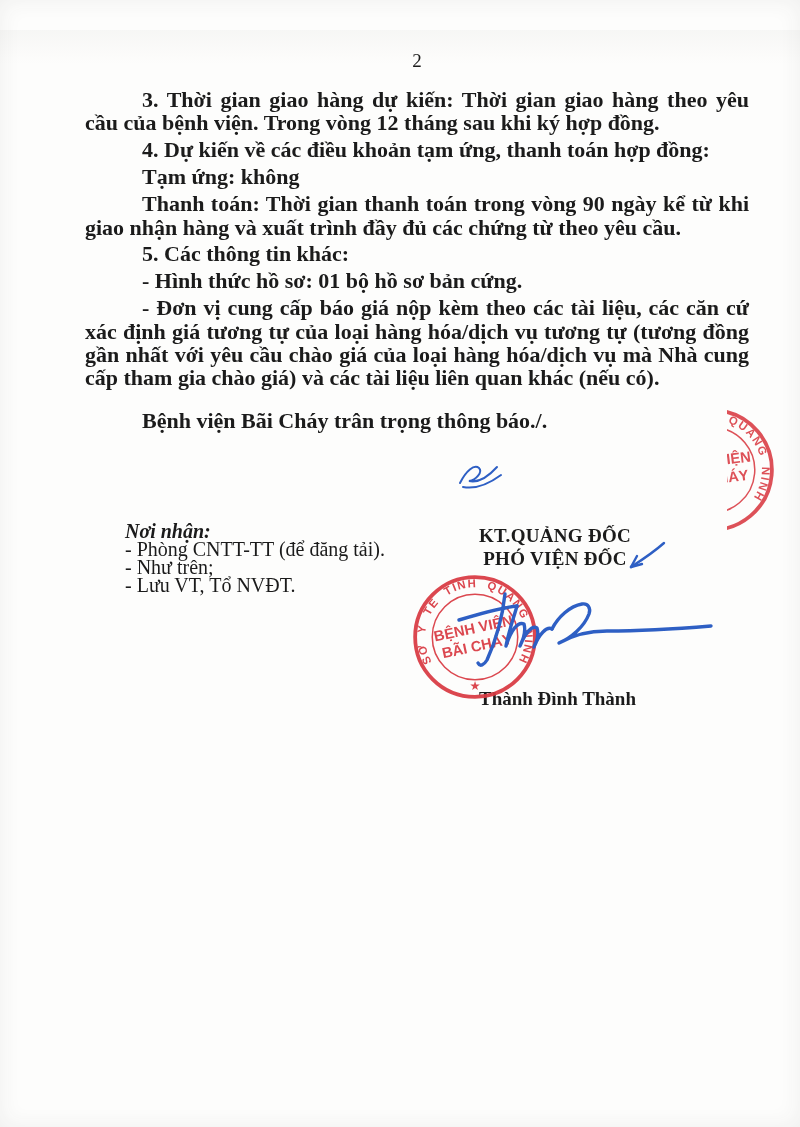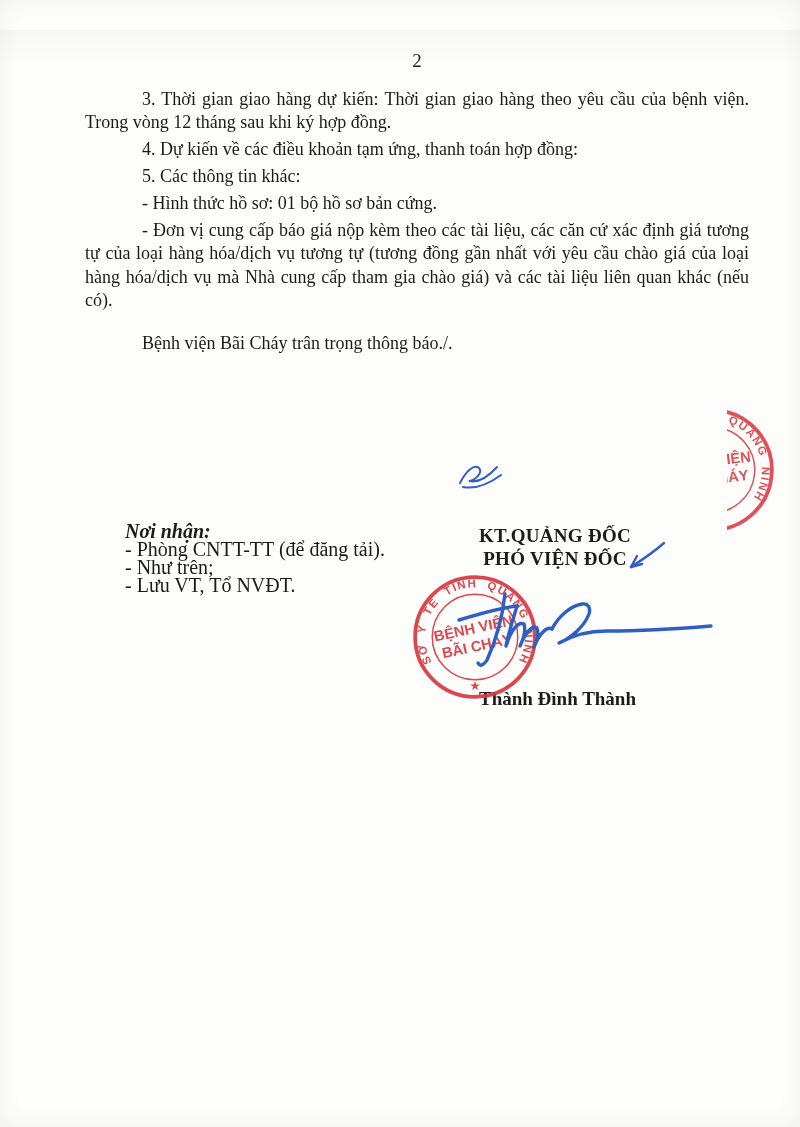--- a/index.html
+++ b/index.html
@@ -16,21 +16,21 @@
     position:absolute;left:0;top:30px;width:800px;height:34px;
     background:linear-gradient(to bottom,rgba(190,188,184,0.10),rgba(190,188,184,0.0));
     pointer-events:none;
   }
   .pageno{
     position:absolute;left:85px;top:50px;width:664px;
     text-align:center;font-size:19px;
   }
   .bodytext{
     position:absolute;left:85px;top:88px;width:664px;
-    font-size:18px;line-height:23.4px;text-align:justify;
+    font-size:22px;line-height:23.4px;text-align:justify;font-weight:bold;
   }
   .bodytext p{margin:0 0 3.5px 0;text-indent:57px;}
   .bodytext p.closing{margin-top:19px;text-align:left;}
   .recipients{
     position:absolute;left:125px;top:522px;width:300px;
     font-size:20px;line-height:18px;
   }
   .recipients .head{font-weight:bold;font-style:italic;}
   .sig-titles{
     position:absolute;left:450px;top:524px;width:210px;
@@ -57,20 +57,22 @@
 
 <div class="page">
 
   <div class="scan-band"></div>
 
   <div class="pageno">2</div>
 
   <div class="bodytext">
     <p>3. Thời gian giao hàng dự kiến: Thời gian giao hàng theo yêu cầu của bệnh viện. Trong vòng 12 tháng sau khi ký hợp đồng.</p>
     <p>4. Dự kiến về các điều khoản tạm ứng, thanh toán hợp đồng:</p>
+    <p>Tạm ứng: không</p>
+    <p>Thanh toán: Thời gian thanh toán trong vòng 90 ngày kể từ khi giao nhận hàng và xuất trình đầy đủ các chứng từ theo yêu cầu.</p>
     <p>5. Các thông tin khác:</p>
     <p>- Hình thức hồ sơ: 01 bộ hồ sơ bản cứng.</p>
     <p>- Đơn vị cung cấp báo giá nộp kèm theo các tài liệu, các căn cứ xác định giá tương tự của loại hàng hóa/dịch vụ tương tự (tương đồng gần nhất với yêu cầu chào giá của loại hàng hóa/dịch vụ mà Nhà cung cấp tham gia chào giá) và các tài liệu liên quan khác (nếu có).</p>
     <p class="closing">Bệnh viện Bãi Cháy trân trọng thông báo./.</p>
   </div>
 
   <svg class="paraph-svg" viewBox="0 0 52 32">
     <g fill="none" stroke="#2e5fc4" stroke-width="2" stroke-linecap="round">
       <path d="M5,23 C11,11 19,4 24,8 C28,12 21,20 14,21 C23,23 33,17 42,7"></path>
       <path d="M8,27 C18,29 31,26 46,15"></path>

